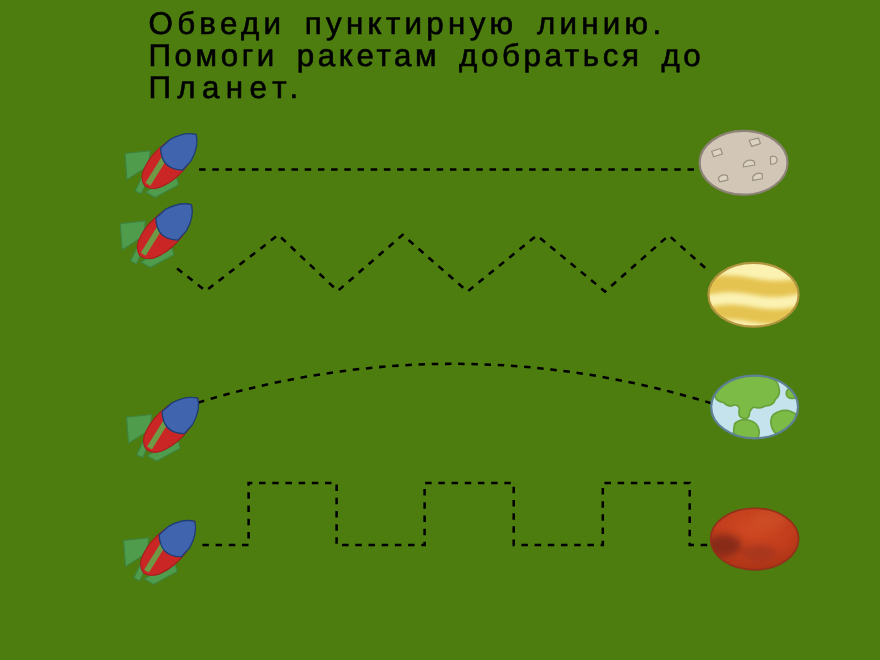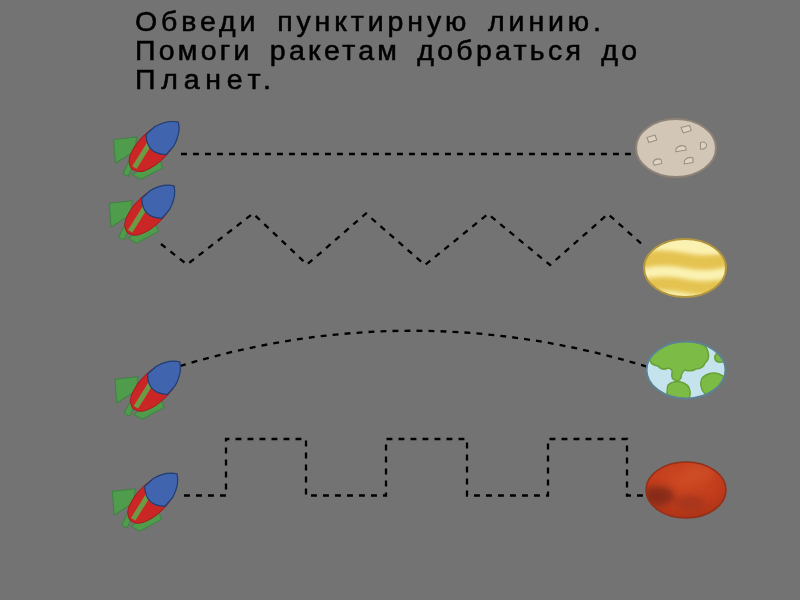--- a/index.html
+++ b/index.html
@@ -1,16 +1,16 @@
 <!DOCTYPE html>
 <html><head>
 <meta charset="utf-8">
 <style>
   html,body{margin:0;padding:0;background:#fff;}
-  #page{position:relative;width:800px;height:600px;background:#737373;overflow:hidden;}
+  #page{position:relative;width:800px;height:600px;background:#4d7c0f;overflow:hidden;}
 </style>
 </head>
 <body>
 <div id="page">
 <svg width="800" height="600" viewBox="0 0 800 600">
   <defs>
     <g id="rocket">
 
       <polygon points="-19,7 -33.5,25 -15.5,40.5 -10.5,18" fill="#4f9d4c" stroke="#3e8340" stroke-width="1"></polygon>
       <polygon points="12,5.5 21,10.5 14,34 4.5,36.5" fill="#4f9d4c" stroke="#3e8340" stroke-width="1"></polygon>

